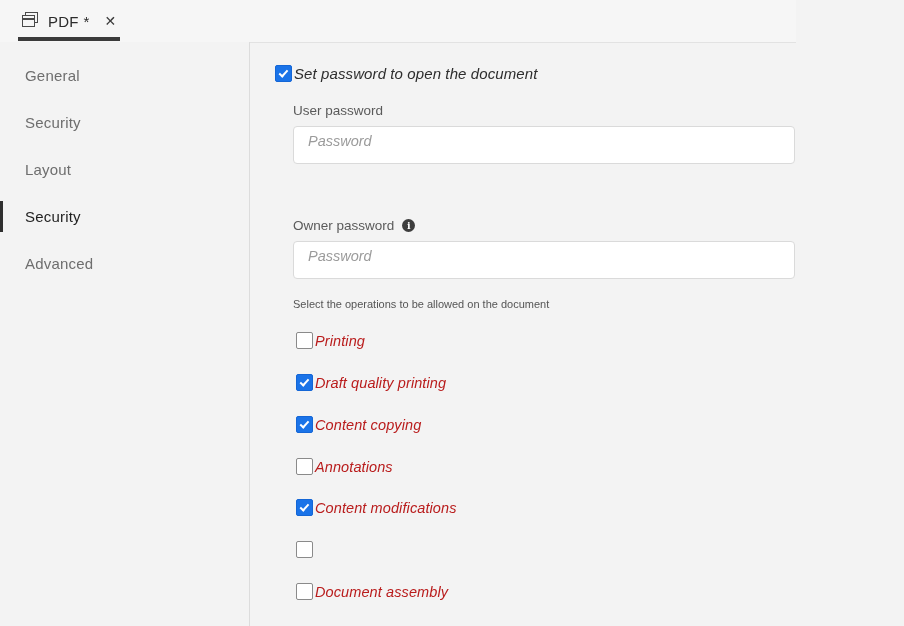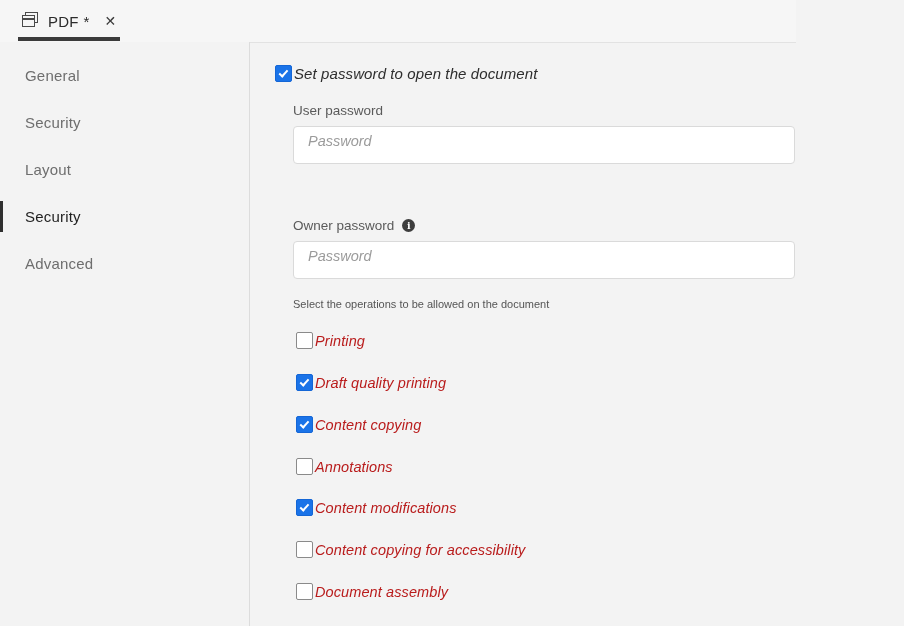--- a/index.html
+++ b/index.html
@@ -318,21 +318,20 @@
     <span class="item-label">Annotations</span>
   </div>
 
   <div class="row-check" style="left:45px; top:456px;">
     <span class="cb on"></span>
     <span class="item-label">Content modifications</span>
   </div>
 
   <div class="row-check" style="left:45px; top:498px;">
     <span class="cb off"></span>
-    <span class="item-label">Content copying for accessibility</span>
   </div>
 
   <div class="row-check" style="left:45px; top:540px;">
     <span class="cb off"></span>
     <span class="item-label">Document assembly</span>
   </div>
 
 </div>
 
 </body></html>

